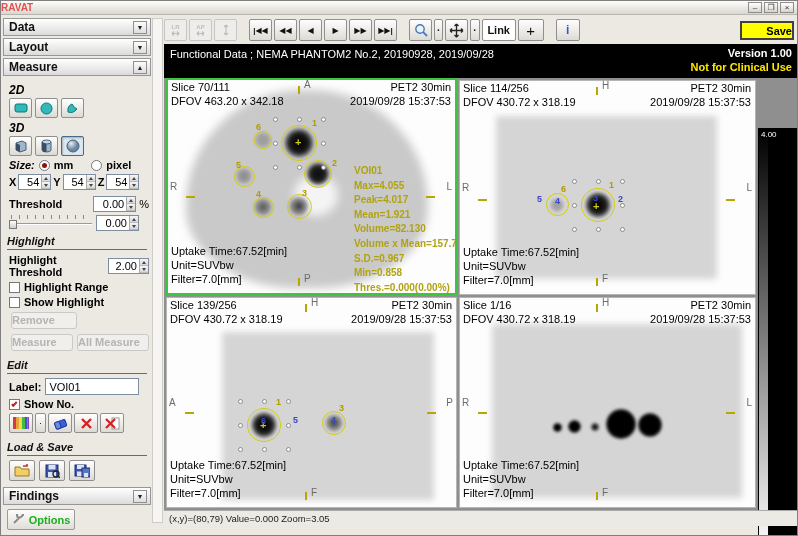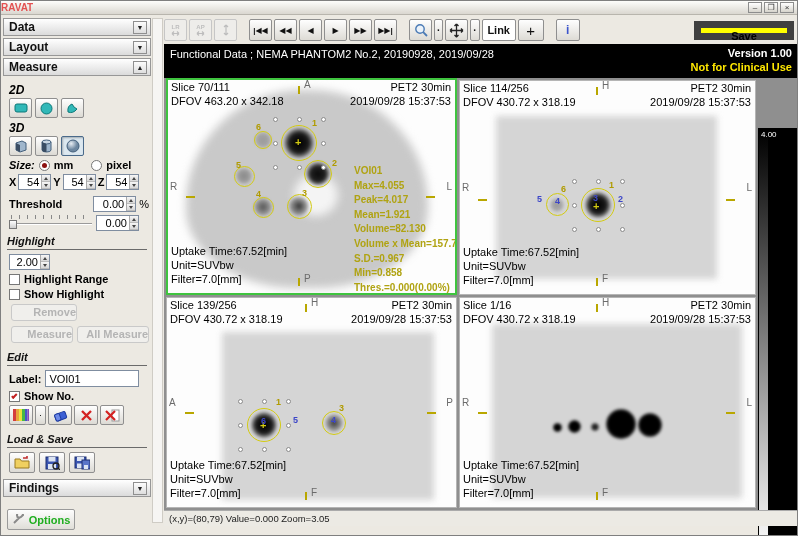--- a/index.html
+++ b/index.html
@@ -29,21 +29,21 @@
 .radio .dot { width:5px; height:5px; border-radius:50%; background:#8c1212; }
 .lab { font-size:11px; font-weight:bold; }
 .spin { display:inline-flex; border:1px solid #7f8da0; background:#fff; height:16px; align-items:stretch; }
 .spin .val { font-size:11px; padding:1px 2px 0 2px; text-align:right; }
 .spinbtns { display:flex; flex-direction:column; width:9px; border-left:1px solid #aaa; }
 .spinbtns span { flex:1; background:linear-gradient(#f6f6f6,#d8d8d8); border-bottom:1px solid #bbb; display:flex; align-items:center; justify-content:center; }
 .arr-up { width:0; height:0; border-left:2.5px solid transparent; border-right:2.5px solid transparent; border-bottom:3.5px solid #444; }
 .arr-dn { width:0; height:0; border-left:2.5px solid transparent; border-right:2.5px solid transparent; border-top:3.5px solid #444; }
 .cb { width:11px; height:11px; border:1px solid #777; background:#fff; display:inline-flex; align-items:center; justify-content:center; }
 .checkmark { width:6px; height:3px; border-left:2px solid #c32222; border-bottom:2px solid #c32222; transform:rotate(-45deg) translate(0,-1px); }
-.gbtn { border:1px solid #8f8f8f; border-radius:3px; background:linear-gradient(#fdfdfd,#dcdad4); font-size:11px; font-weight:bold; color:#222; text-align:right; }
+.gbtn { border:1px solid #8f8f8f; border-radius:3px; background:linear-gradient(#fdfdfd,#dcdad4); font-size:11px; font-weight:bold; color:#222; text-align:left; }
 .gbtn.disabled { color:#b4b4b4; background:#f0efec; border-color:#c9c9c9; }
 .slider-wrap { width:92px; }
 .ticks { height:4px; margin:0 2px 1px 2px; background:repeating-linear-gradient(90deg,#888 0 1px,transparent 1px 8px); }
 .groove { position:relative; height:8px; }
 .groove .rail { position:absolute; left:0; right:0; top:3px; height:2px; background:#9a9a9a; border-bottom:1px solid #fff; }
 .thumb { position:absolute; left:0; top:0; width:8px; height:9px; background:linear-gradient(#fdfdfd,#cfcfcf); border:1px solid #777; }
 .editfield { height:17px; border:1px solid #7f8da0; background:#fff; font-size:11px; padding:0 3px; width:94px; }
 .lsrow { display:flex; gap:4px; margin:2px 0 6px 2px; }
 .lsbtn { width:26px; height:21px; border:1px solid #8f8f8f; border-radius:2px; background:linear-gradient(#ffffff,#dcdad4); display:flex; align-items:center; justify-content:center; }
 .optbtn { margin:0 0 4px 4px; width:68px; height:21px; border:1px solid #9a9a9a; border-radius:2px; background:linear-gradient(#fdfdfd,#e0ded8); display:flex; align-items:center; justify-content:center; gap:4px; }
@@ -52,21 +52,21 @@
 
 .main { position:absolute; left:163px; top:15px; width:634px; height:520px; }
 .toolbar { position:absolute; left:0; top:0; width:100%; height:28px; display:flex; align-items:center; gap:2px; }
 .toolbtn { height:22px; min-width:23px; border:1px solid #8f8f8f; border-radius:2px; background:linear-gradient(#fefefe,#dddbd5); display:flex; align-items:center; justify-content:center; font-size:8px; font-weight:bold; color:#111; padding:0 2px; }
 .toolbtn.disabled { color:#bdbdbd; border-color:#c6c6c6; background:#eeedea; }
 .toolbtn.white { background:#fff; min-width:34px; font-size:11px; }
 .toolbtn.dotbtn { min-width:9px; font-size:10px; }
 .toolbtn.plus { font-size:15px; font-weight:normal; min-width:26px; }
 .toolbtn.info { color:#3c55cc; font-size:12px; min-width:24px; }
 .tgap { width:8px; }
-.savebtn { margin-left:auto; margin-right:4px; width:100px; height:19px; background:#ffff00; border:7px solid #404040; font-size:11px; font-weight:bold; text-align:center; line-height:17px; }
+.savebtn { margin-left:auto; margin-right:4px; width:54px; height:19px; background:#ffff00; border:2px solid #404040; font-size:11px; font-weight:bold; text-align:right; line-height:17px; }
 .flipletters { font-size:6px; line-height:6px; color:inherit; }
 
 .infobar { position:absolute; left:0; top:28px; width:100%; height:34px; background:#000; color:#fff; }
 .studytxt { position:absolute; left:6px; top:4px; font-size:11px; white-space:nowrap; }
 .vertxt { position:absolute; right:6px; top:3px; font-size:11px; font-weight:bold; }
 .notice { position:absolute; right:6px; top:17px; font-size:11px; font-weight:bold; color:#ffe800; }
 
 .viewgrid { position:absolute; left:0; top:62px; width:634px; height:432px; background:#8f8f8f; }
 .q { position:absolute; background:#fdfdfd; overflow:hidden; border:1px solid #b5b5b5; }
 .q.active { border:2px solid #3fc43f; }
@@ -255,20 +255,21 @@
                 <span>
                   <i class="arr-dn"></i>
                 </span>
               </span>
             </span>
         </span>
       </div>
 
       <div class="sect">Highlight</div>
       <div class="inline-row" style="justify-content:space-between">
+        <span class="lab">Highlight Threshold</span>
         <span class="spin">
             <span class="val" style="width:30px">2.00</span>
             <span class="spinbtns">
               <span>
                 <i class="arr-up"></i>
               </span>
               <span>
                 <i class="arr-dn"></i>
               </span>
             </span>

